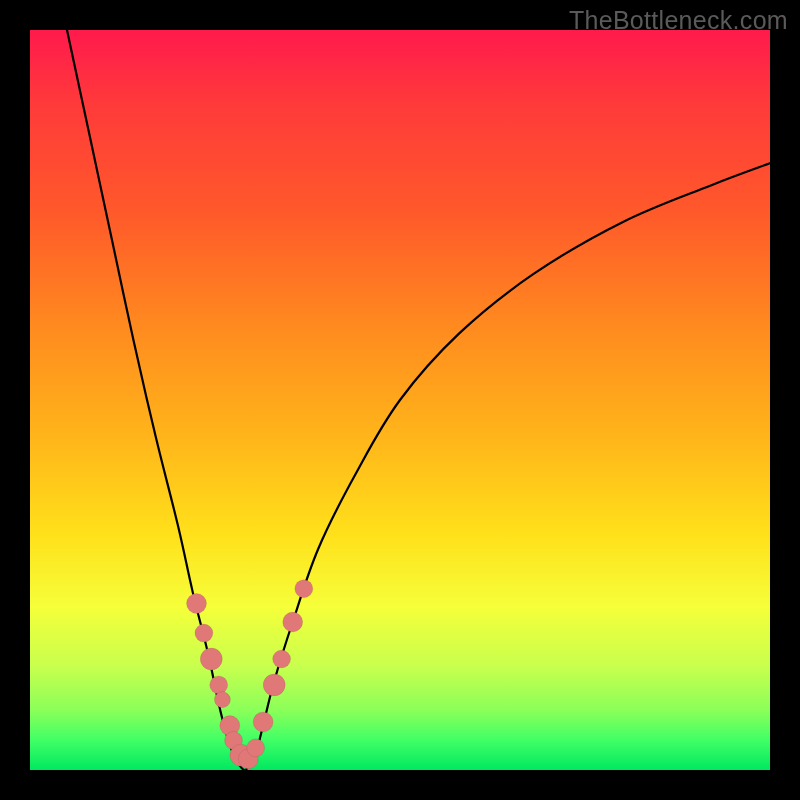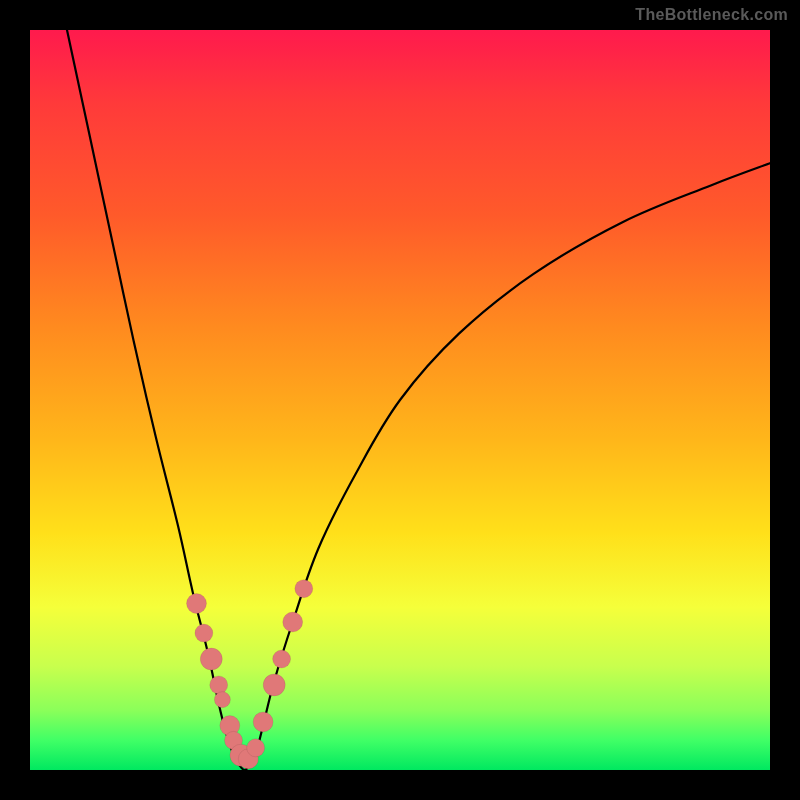--- a/index.html
+++ b/index.html
@@ -36,22 +36,22 @@
       #8aff5a 92%,
       #40ff66 96%,
       #00e860 100%
     );
   }
   .watermark {
     position: absolute;
     top: 6px;
     right: 12px;
     color: #5a5a5a;
-    font-size: 16px;
-    font-weight: 700;
+    font-size: 25px;
+    font-weight: 400;
     letter-spacing: 0.3px;
     user-select: none;
   }
   svg.overlay {
     position: absolute;
     left: 0;
     top: 0;
     width: 740px;
     height: 740px;
     overflow: visible;

